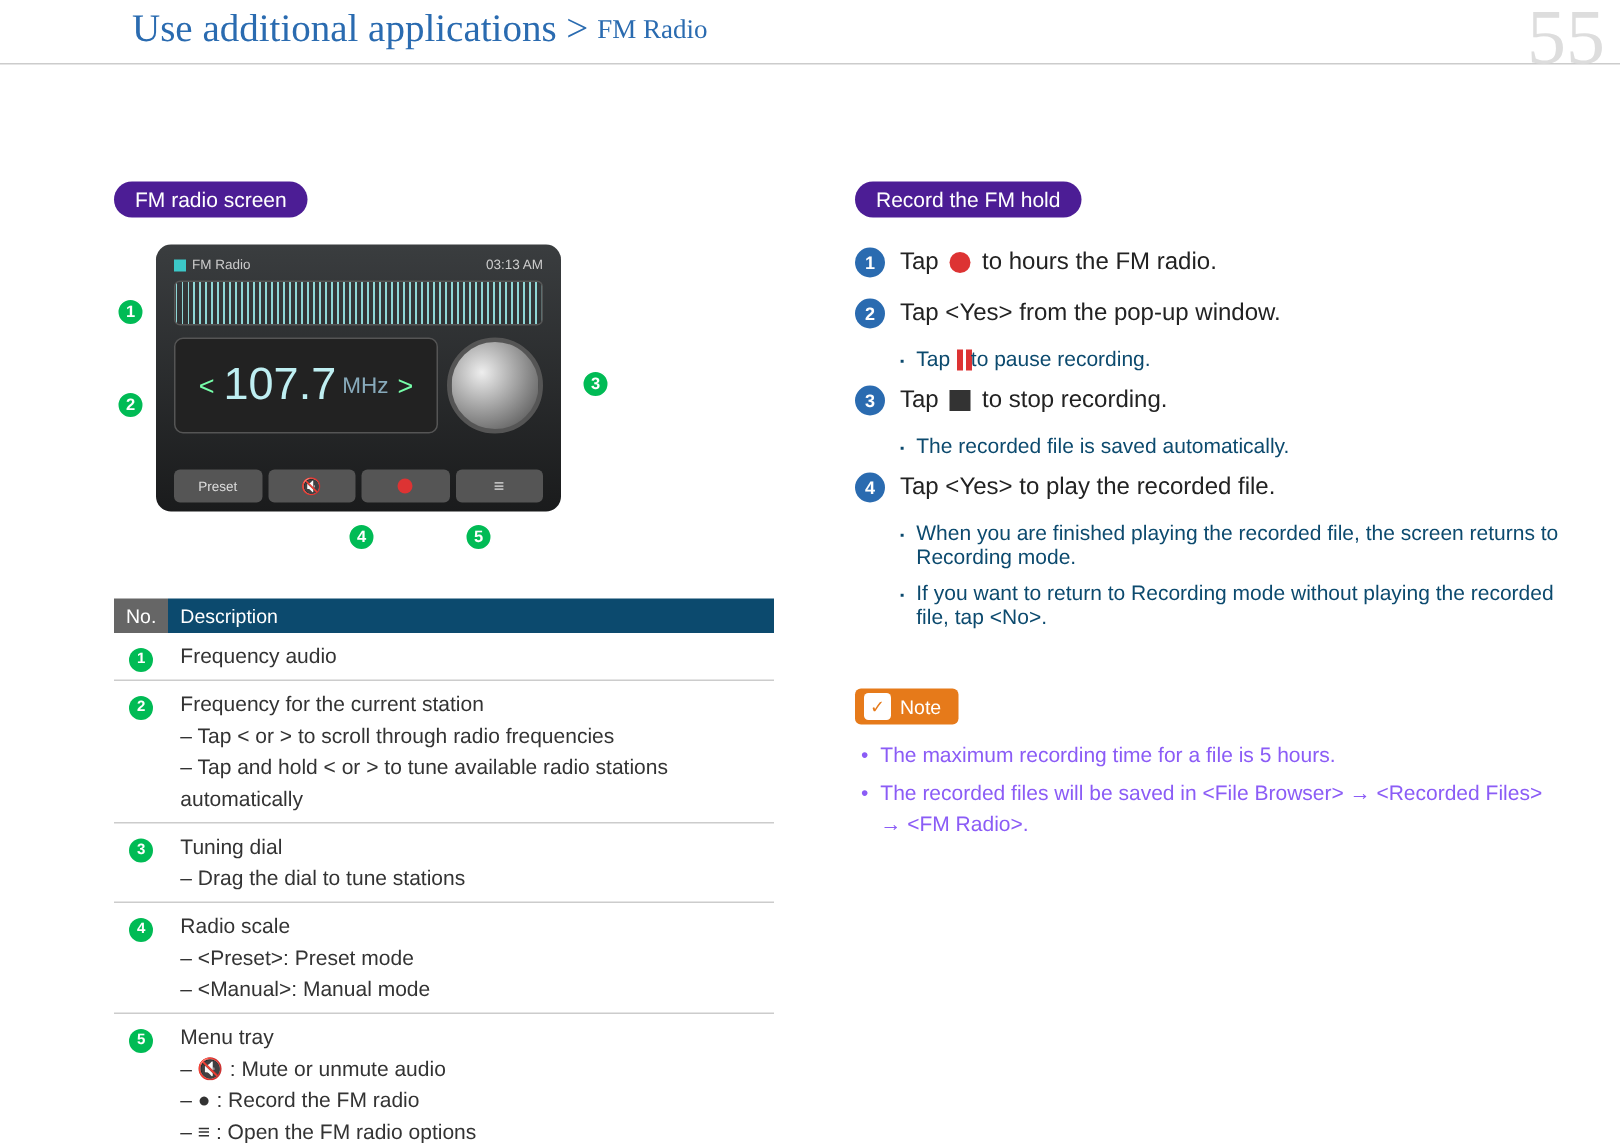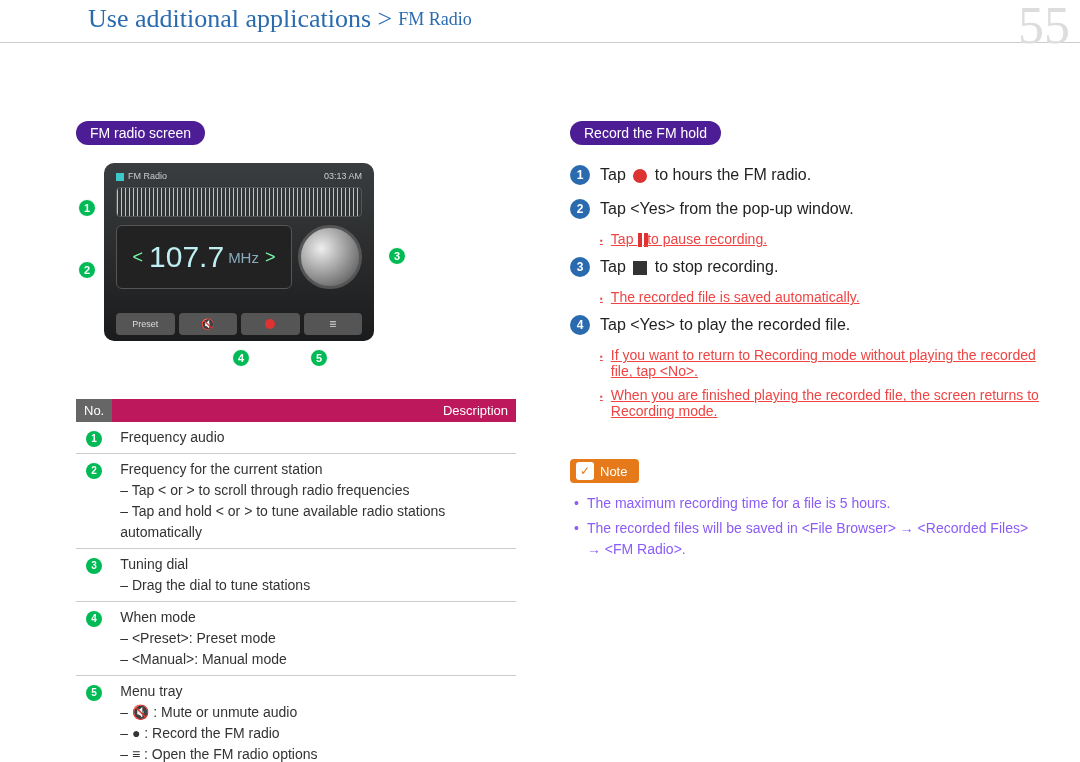--- a/index.html
+++ b/index.html
@@ -112,40 +112,40 @@
     border:1px solid #fff;
   }
   .callout.n1 { left:-26px; top:36px;}
   .callout.n2 { left:-26px; top:98px;}
   .callout.n3 { left:284px; top:84px;}
   .callout.n4 { left:128px; top:186px;}
   .callout.n5 { left:206px; top:186px;}
 
   
   .dtable { width: 440px; margin-top: 58px; border-collapse: collapse; font-size:14px;}
-  .dtable th { background:#be185d; color:#fff; font-weight:normal; text-align:right; padding:4px 8px; font-size:13px;}
+  .dtable th { background:#0c4a6e; color:#fff; font-weight:normal; text-align:left; padding:4px 8px; font-size:13px;}
   .dtable th:first-child { width:34px; background:#666; text-align:center;}
   .dtable td { border-bottom:1px solid #ccc; padding:5px 8px; vertical-align:top; color:#333; line-height:1.5;}
   .dtable td:first-child { text-align:center;}
   .numcirc {
     display:inline-flex; width:16px;height:16px;border-radius:50%;
     background:#0b5;color:#fff;font-size:10px;font-weight:bold;
     align-items:center;justify-content:center;
   }
   .sub { display:block; padding-left:0; }
 
   
   .steps { font-size:16px; color:#222; }
   .step { display:flex; margin-bottom:10px; line-height:1.5;}
   .step .sn {
     width:20px;height:20px;border-radius:50%;background:#2a6bb0;color:#fff;
     font-size:12px;font-weight:bold;display:flex;align-items:center;justify-content:center;
     margin-right:10px; flex-shrink:0; margin-top:2px;
   }
-  .sub-bullet { font-size:14px; color:#ef4444; margin-left:30px; margin-bottom:8px; display:flex;text-decoration:underline;}
+  .sub-bullet { font-size:14px; color:#0c4a6e; margin-left:30px; margin-bottom:8px; display:flex;}
   .sub-bullet::before { content:"▪"; font-size:8px; margin-right:8px; margin-top:5px;}
   .ic-rec { display:inline-block;width:14px;height:14px;border-radius:50%;background:#d33;vertical-align:middle;margin:0 3px;}
   .ic-pause { display:inline-block;width:4px;height:14px;background:#d33;vertical-align:middle;margin:0 1px;box-shadow:6px 0 0 #d33;}
   .ic-stop { display:inline-block;width:14px;height:14px;background:#333;vertical-align:middle;margin:0 3px;}
 
   .note-box { margin-top:40px; font-size:14px;}
   .note-label {
     display:inline-flex;align-items:center;
     background:#e67a1a;color:#fff;padding:3px 12px 3px 6px;border-radius:4px;
     font-size:13px; margin-bottom:10px;
@@ -227,21 +227,21 @@
         <tr>
           <td><span class="numcirc">3</span></td>
           <td>
             <span class="sub">Tuning dial</span>
             <span class="sub">– Drag the dial to tune stations</span>
           </td>
         </tr>
         <tr>
           <td><span class="numcirc">4</span></td>
           <td>
-            <span class="sub">When mode</span>
+            <span class="sub">Radio scale</span>
             <span class="sub">– &lt;Preset&gt;: Preset mode</span>
             <span class="sub">– &lt;Manual&gt;: Manual mode</span>
           </td>
         </tr>
         <tr>
           <td><span class="numcirc">5</span></td>
           <td>
             <span class="sub">Menu tray</span>
             <span class="sub">– 🔇 : Mute or unmute audio</span>
             <span class="sub">– ● : Record the FM radio</span>
@@ -281,24 +281,24 @@
       </div>
       <div class="sub-bullet">
         <div>The recorded file is saved automatically.</div>
       </div>
 
       <div class="step">
         <div class="sn">4</div>
         <div>Tap &lt;Yes&gt; to play the recorded file.</div>
       </div>
       <div class="sub-bullet">
+        <div>When you are finished playing the recorded file, the screen returns to Recording mode.</div>
+      </div>
+      <div class="sub-bullet">
         <div>If you want to return to Recording mode without playing the recorded file, tap &lt;No&gt;.</div>
-      </div>
-      <div class="sub-bullet">
-        <div>When you are finished playing the recorded file, the screen returns to Recording mode.</div>
       </div>
     </div>
 
     <div class="note-box">
       <div class="note-label">
         <span class="chk">✓</span>
         <span>Note</span>
       </div>
       <ul class="note-list">
         <li>

